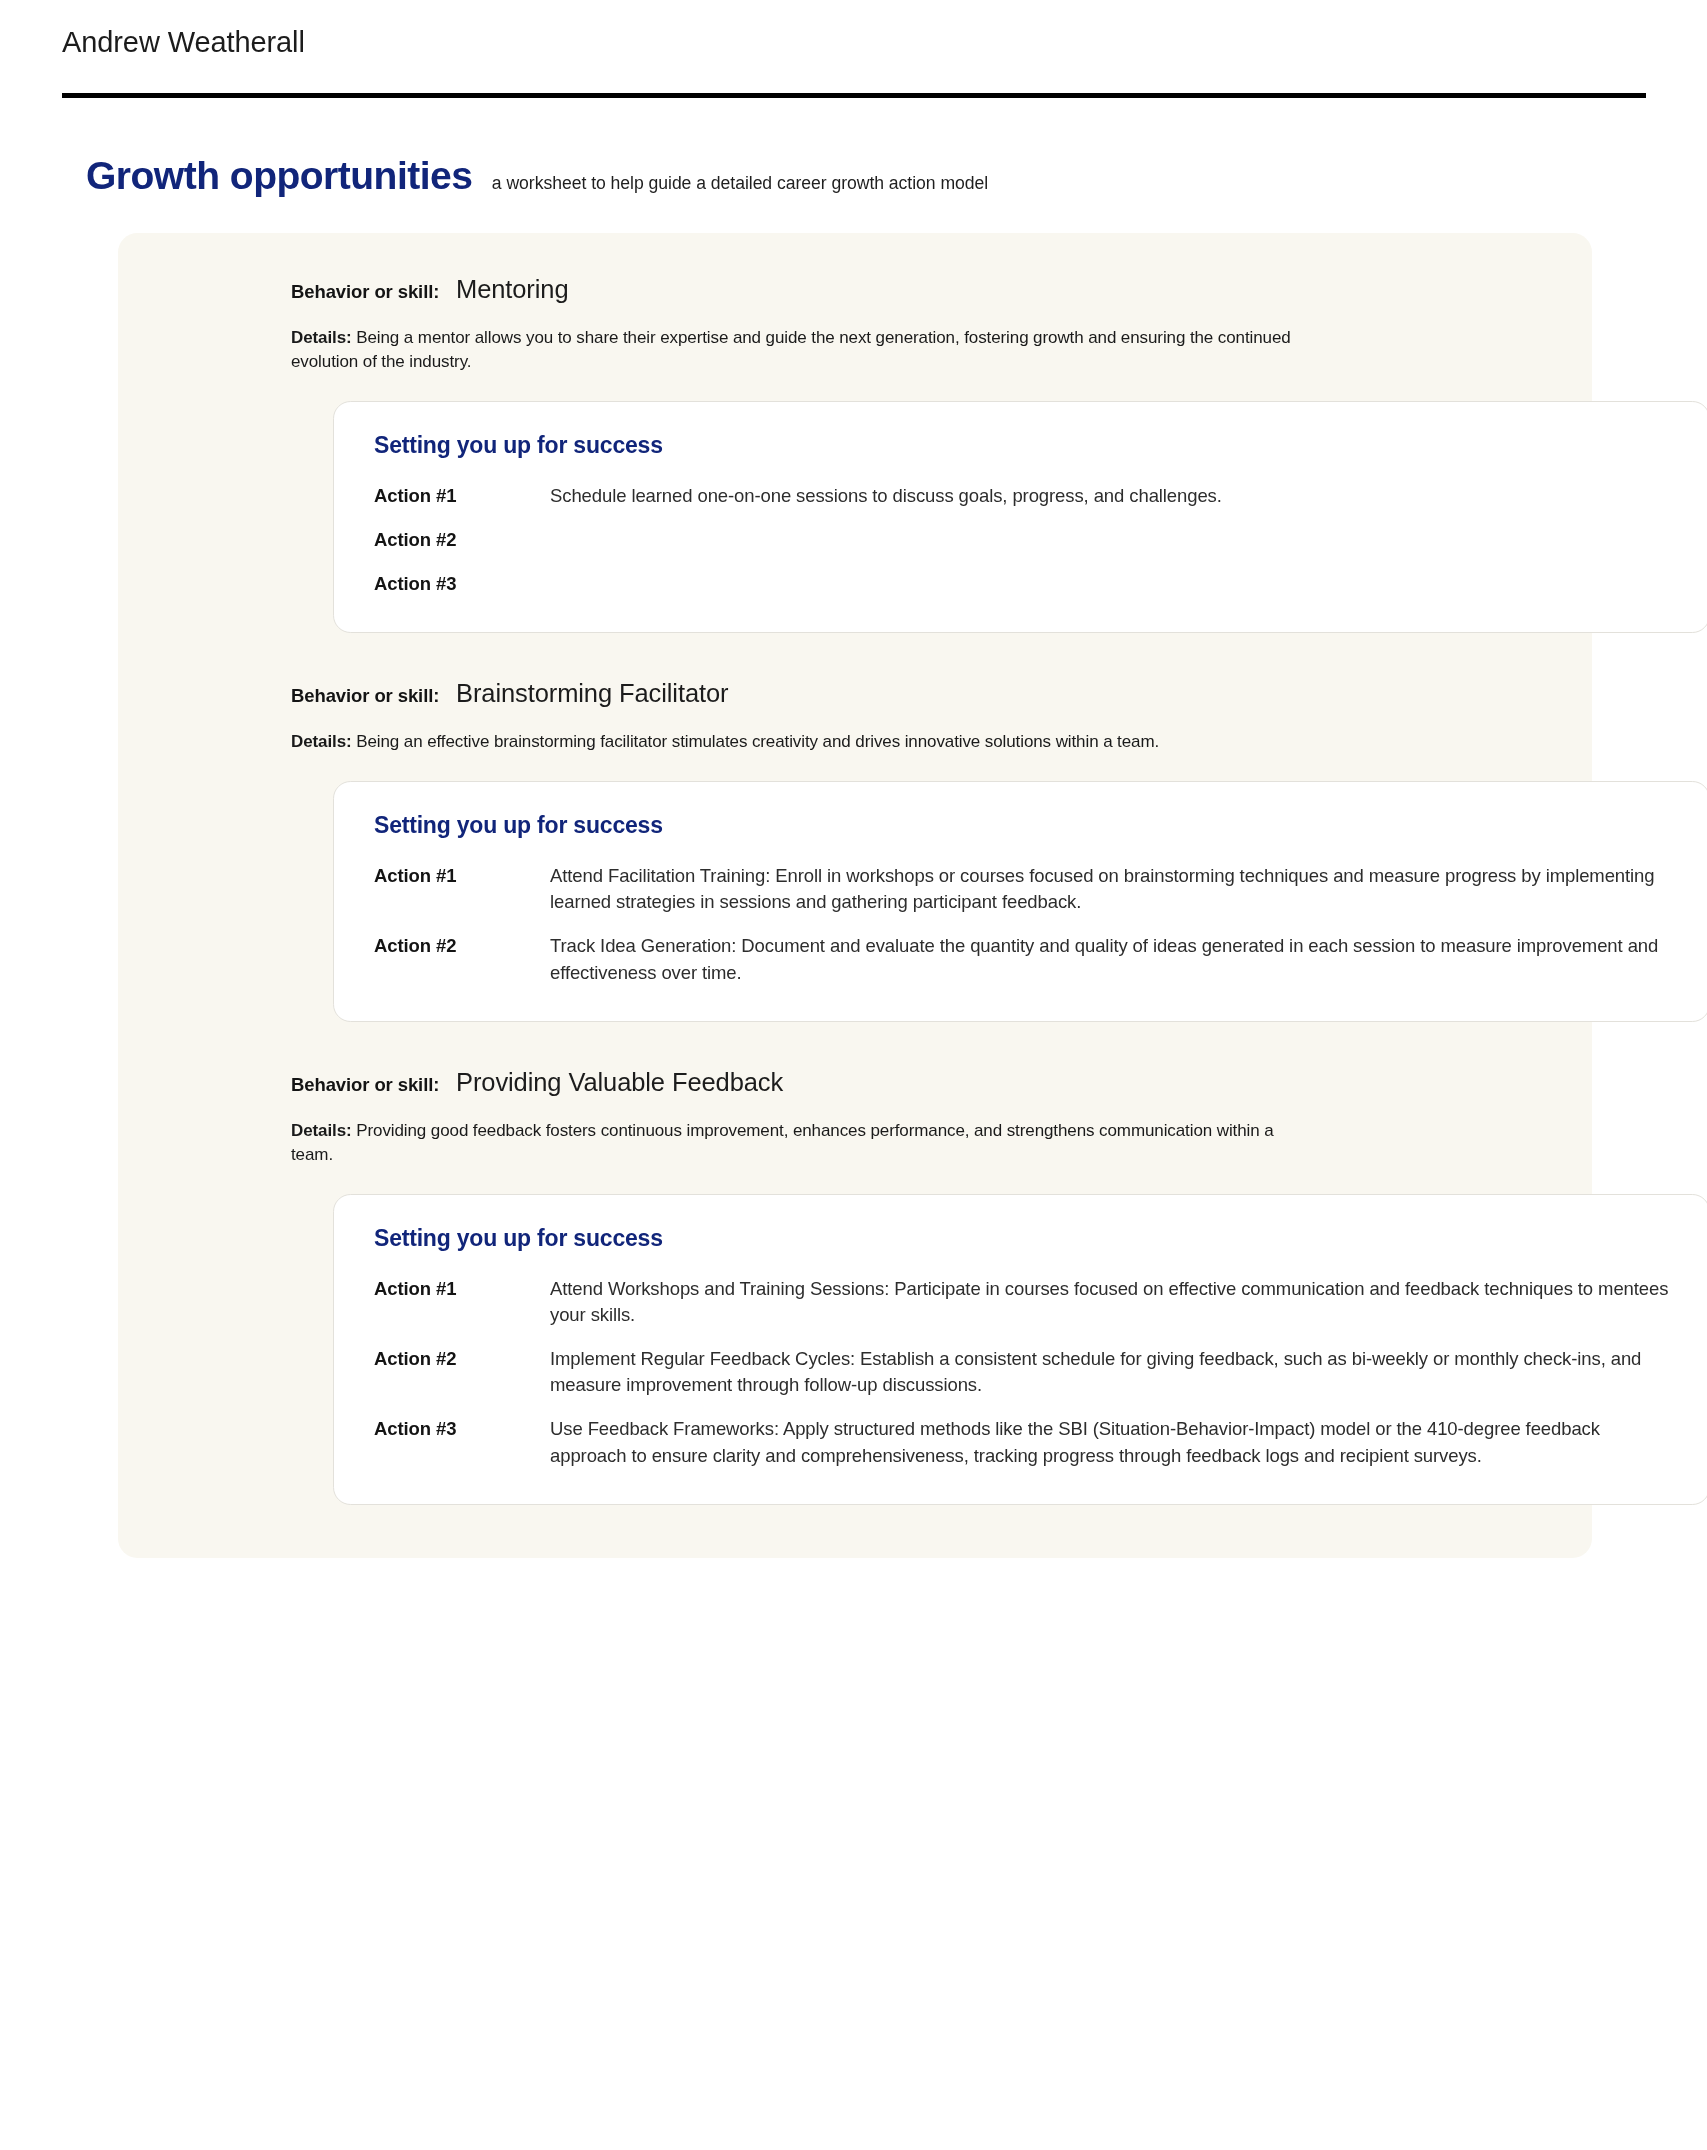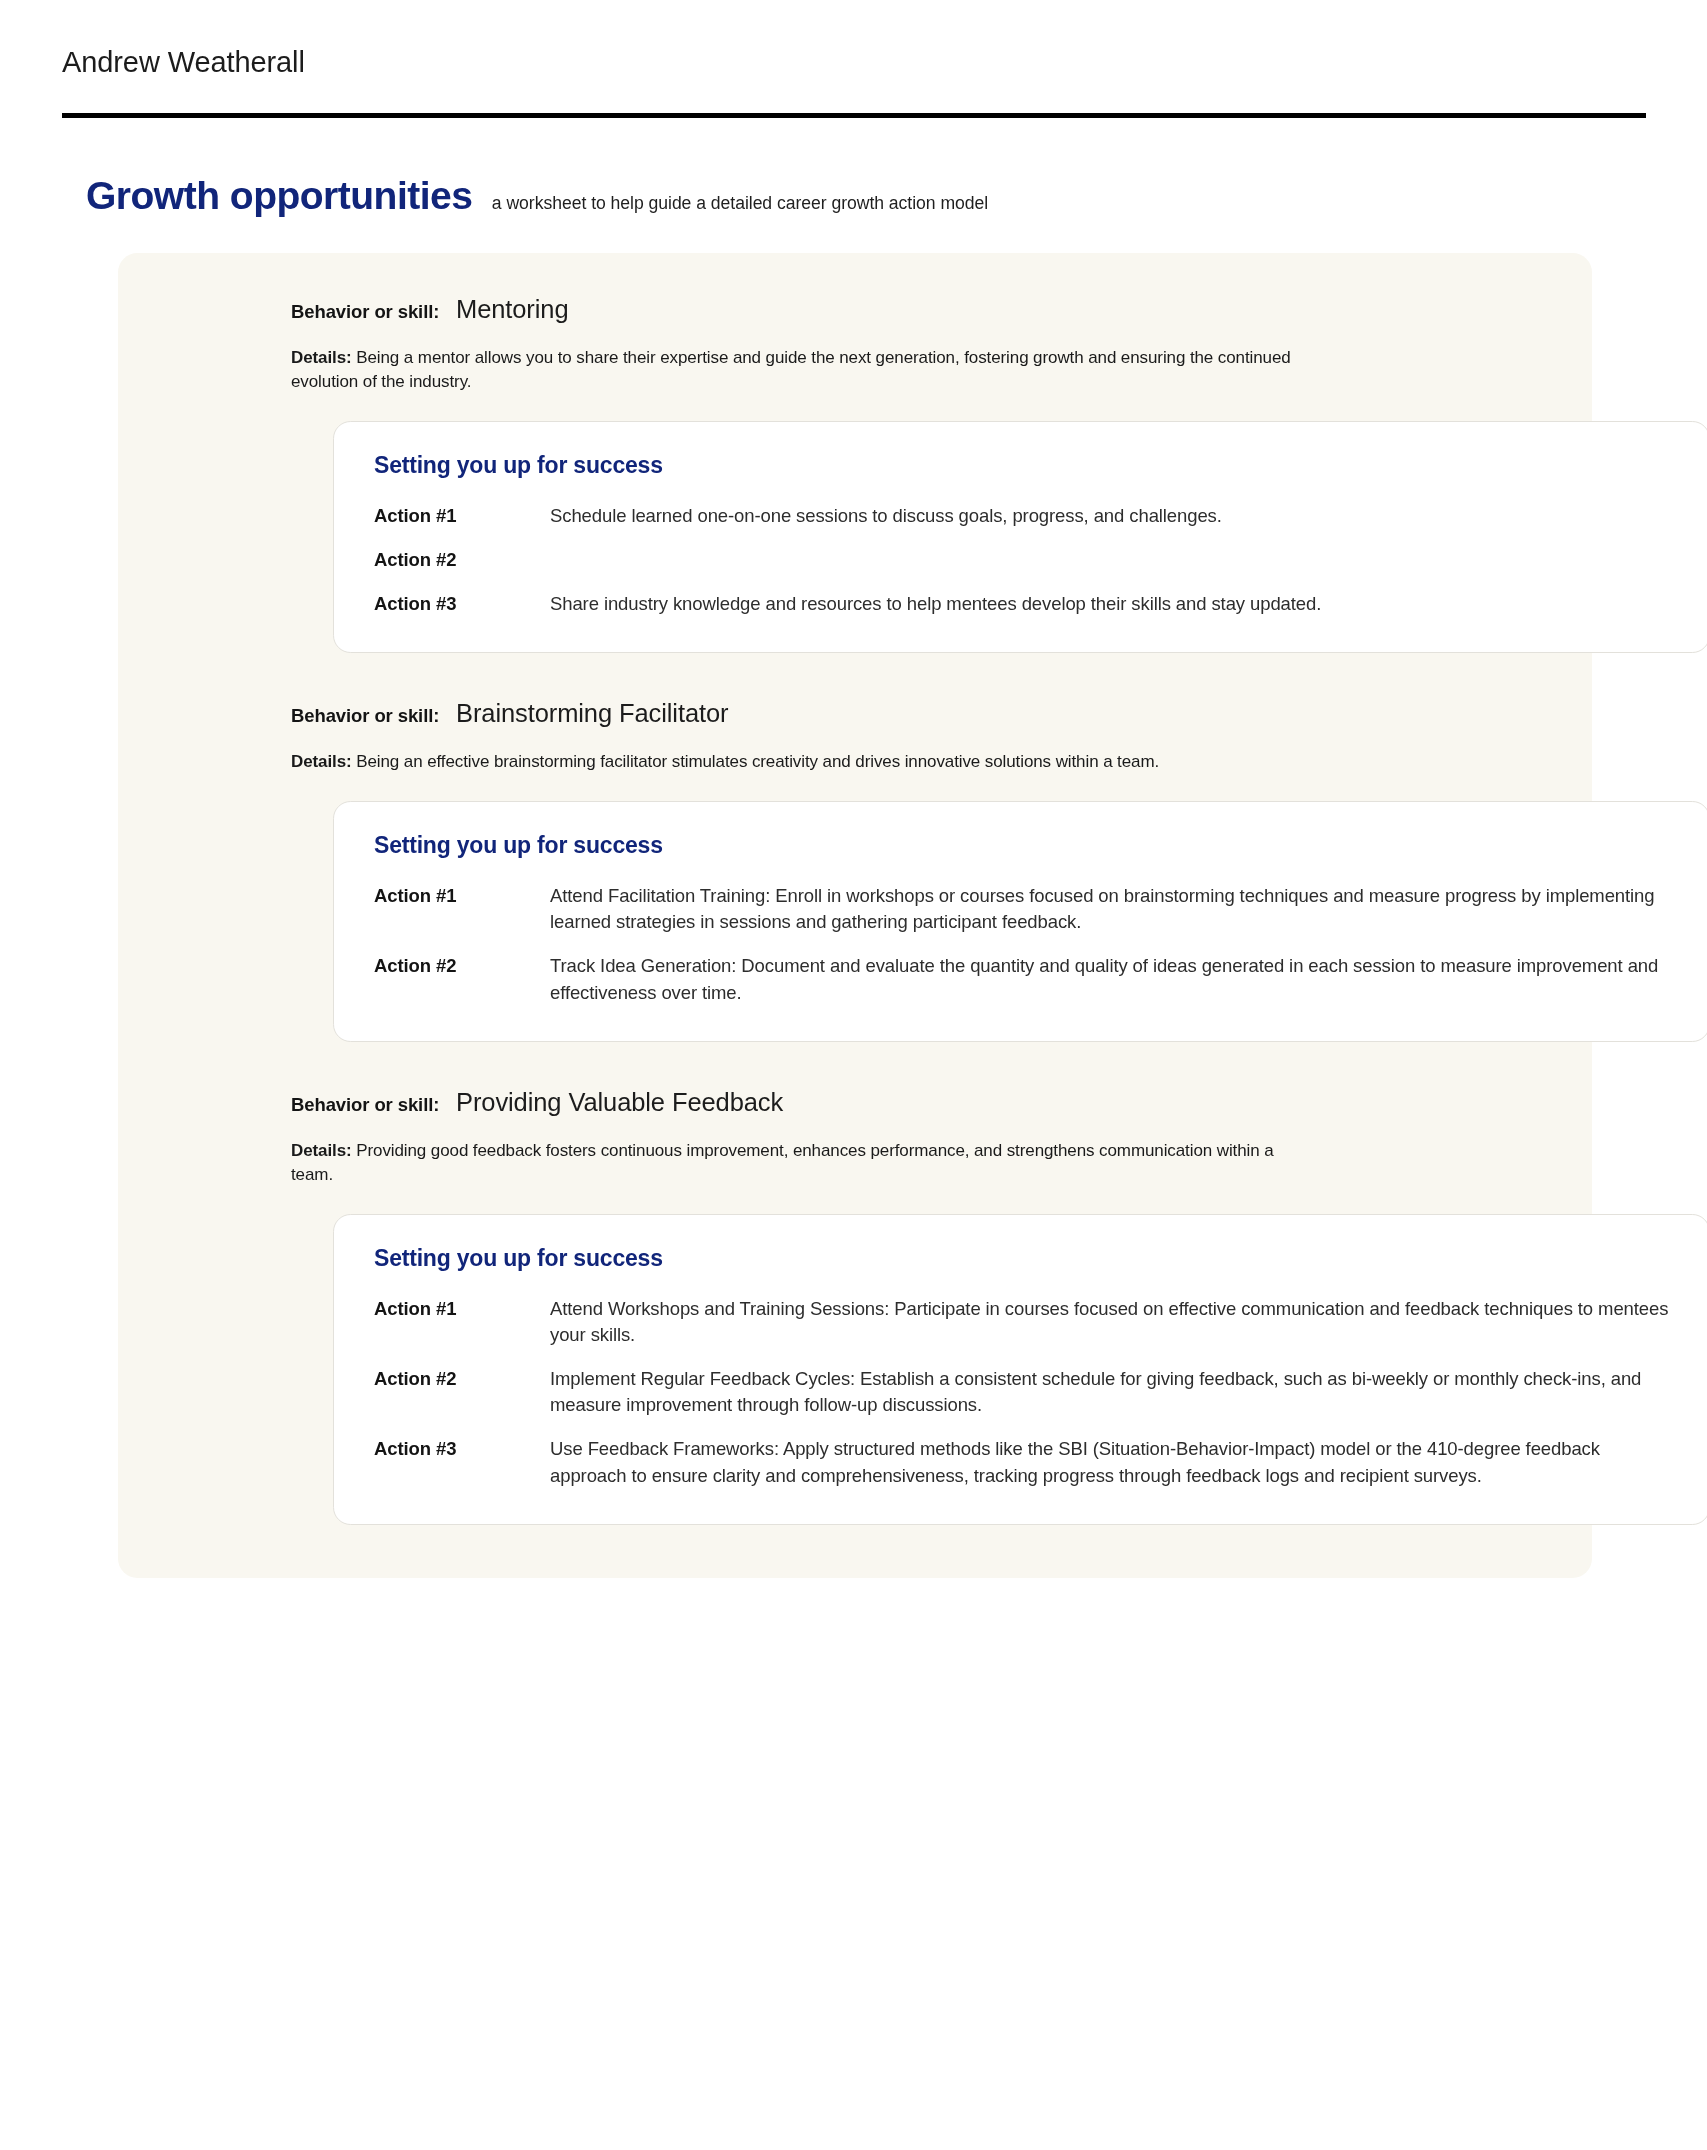--- a/index.html
+++ b/index.html
@@ -18,21 +18,21 @@
   .page {
     position: relative;
     width: 1708px;
     height: 2151px;
     background: #ffffff;
     box-sizing: border-box;
   }
 
   
   .doc-header {
-    padding: 48px 0 0 62px;
+    padding: 28px 0 0 62px;
   }
   .author-name {
     font-size: 29px;
     font-weight: 400;
     color: #1c1c1c;
     letter-spacing: -0.1px;
     line-height: 1;
   }
   .header-rule {
     margin: 36px 62px 0 62px;
@@ -185,21 +185,20 @@
         <div class="success-title">Setting you up for success</div>
         <div class="action-row">
           <div class="action-key">Action #1</div>
           <div class="action-text">Schedule learned one-on-one sessions to discuss goals, progress, and challenges.</div>
         </div>
         <div class="action-row">
           <div class="action-key">Action #2</div>
         </div>
         <div class="action-row">
           <div class="action-key">Action #3</div>
-          <div class="action-text">Share industry knowledge and resources to help mentees develop their skills and stay updated.</div>
         </div>
       </div>
     </div>
 
     <div class="skill-block">
       <div class="skill-line">
         <span class="skill-label">Behavior or skill:</span>
         <span class="skill-value">Brainstorming Facilitator</span>
       </div>
       <div class="details-line">

